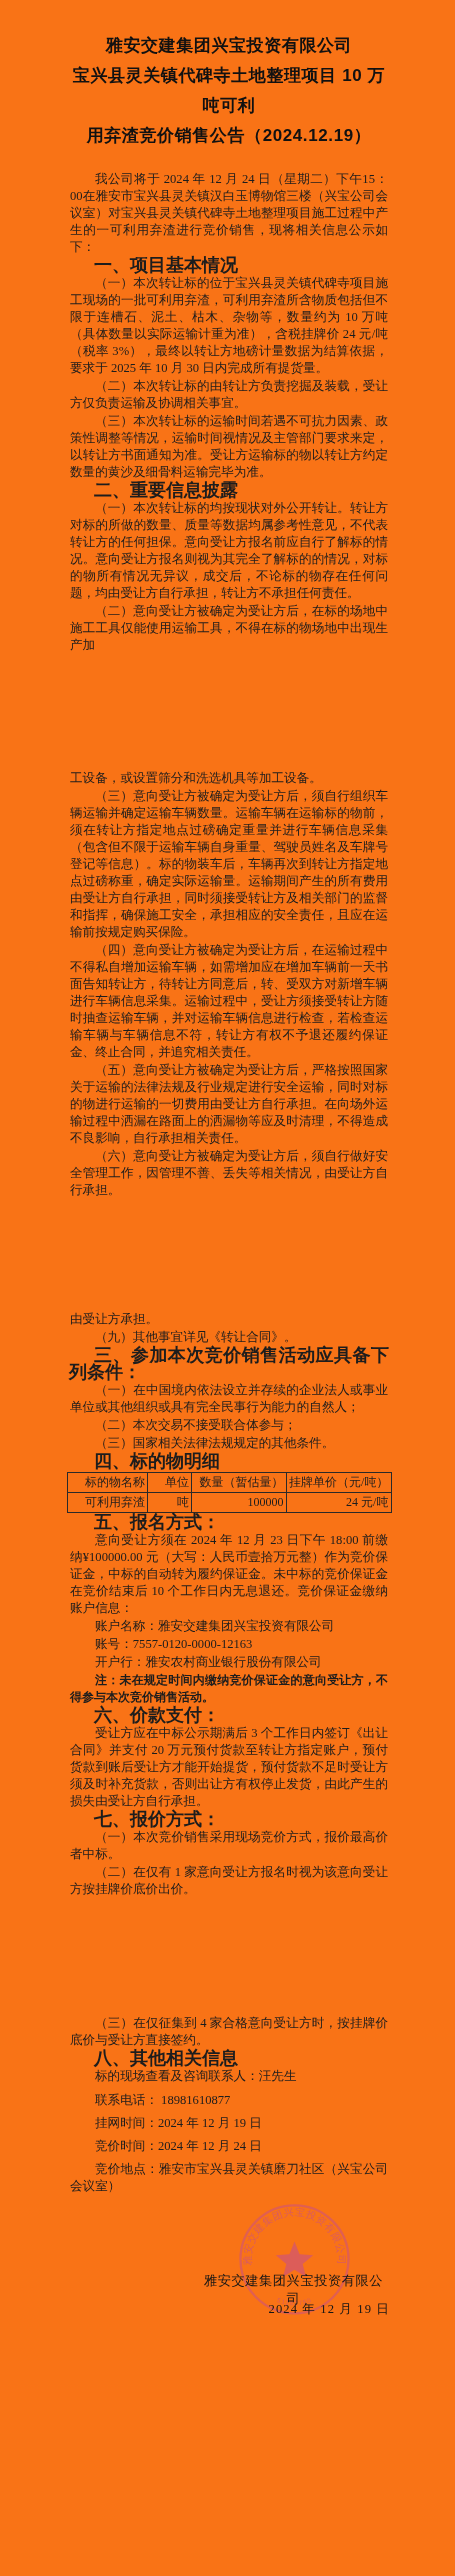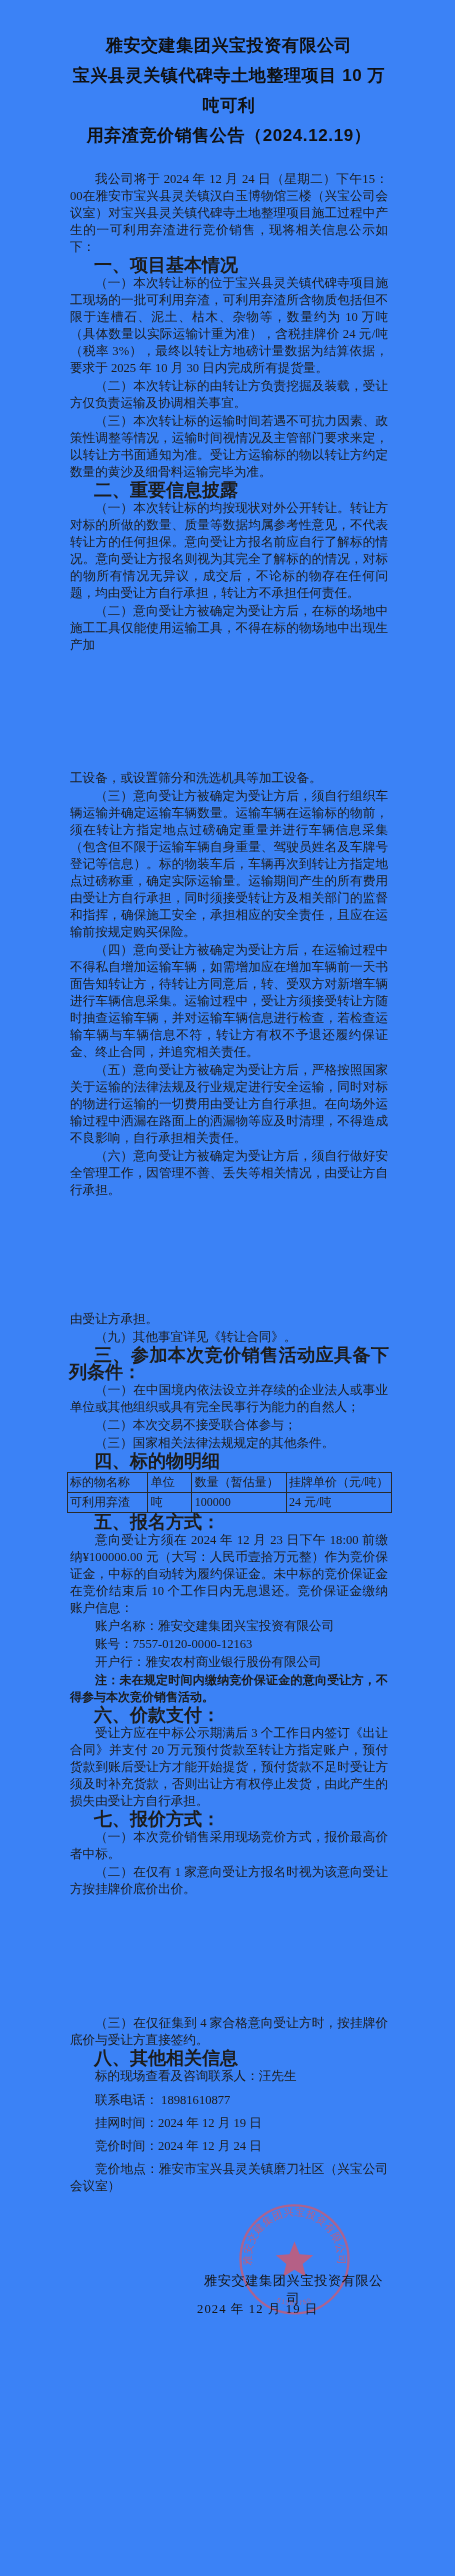--- a/index.html
+++ b/index.html
@@ -1,40 +1,40 @@
 <!DOCTYPE html>
 <html style="font-size:9.2px"><head>
 <meta charset="utf-8">
 <style>
   html,body{margin:0;padding:0;background:#ffffff;}
-  .page{position:relative;width:456px;height:2576px;background:#3b82f6;overflow:hidden;
+  .page{position:relative;width:456px;height:2576px;background:#f97316;overflow:hidden;
         font-family:"Liberation Serif","DejaVu Serif",serif;color:#1d1d1d;}
   .content{padding:31px 67px 0 69px;width:320px;}
   .doc-title{font-family:"Liberation Sans","DejaVu Sans",sans-serif;font-weight:bold;
              font-size:17px;line-height:30px;text-align:center;color:#111;letter-spacing:0.6px;}
   .flow{margin-top:19.5px;font-size:12.6px;line-height:17px;text-align:justify;}
   .flow .p{text-indent:25px;margin:1px;}
   .flow .p.noind{text-indent:0;}
   .flow .p.b{font-weight:bold;font-family:"Liberation Sans","DejaVu Sans",sans-serif;font-size:12px;}
   .flow .p.sp{margin-top:6.3px;}
   .flow .h{font-weight:bold;font-family:"Liberation Sans","DejaVu Sans",sans-serif;
            font-size:18px;text-indent:25px;margin:0;}
   .flow .gap{width:100%;}
   table.spec{border-collapse:collapse;margin:2.3px 0 1.1px -2.3px;width:325px;
-             font-size:12px;text-align:left;}
+             font-size:12px;text-align:right;}
   table.spec th,table.spec td{border:1.1px solid #2a2a2a;padding:1.1px 2.3px;height:16px;
              font-weight:normal;white-space:nowrap;}
   table.spec th:nth-child(1),table.spec td:nth-child(1){width:82px;}
   table.spec th:nth-child(2),table.spec td:nth-child(2){width:45px;}
   table.spec th:nth-child(3),table.spec td:nth-child(3){width:91px;}
   .signature{position:relative;height:299px;}
   .stamp{position:absolute;left:168px;top:2.3px;width:115px;height:123px;}
   .sign-company{position:absolute;top:76px;left:128px;width:193px;text-align:center;
                 font-size:13.2px;letter-spacing:0.6px;color:#161616;}
-  .sign-date{position:absolute;top:105px;left:128px;width:193px;text-align:left;
+  .sign-date{position:absolute;top:105px;left:128px;width:193px;text-align:right;
              font-size:12.6px;letter-spacing:1.1px;color:#161616;}
 </style>
 </head>
 <body>
 
 <div class="page">
   <div class="content">
 
     <div class="doc-title">
       <div>雅安交建集团兴宝投资有限公司</div>

